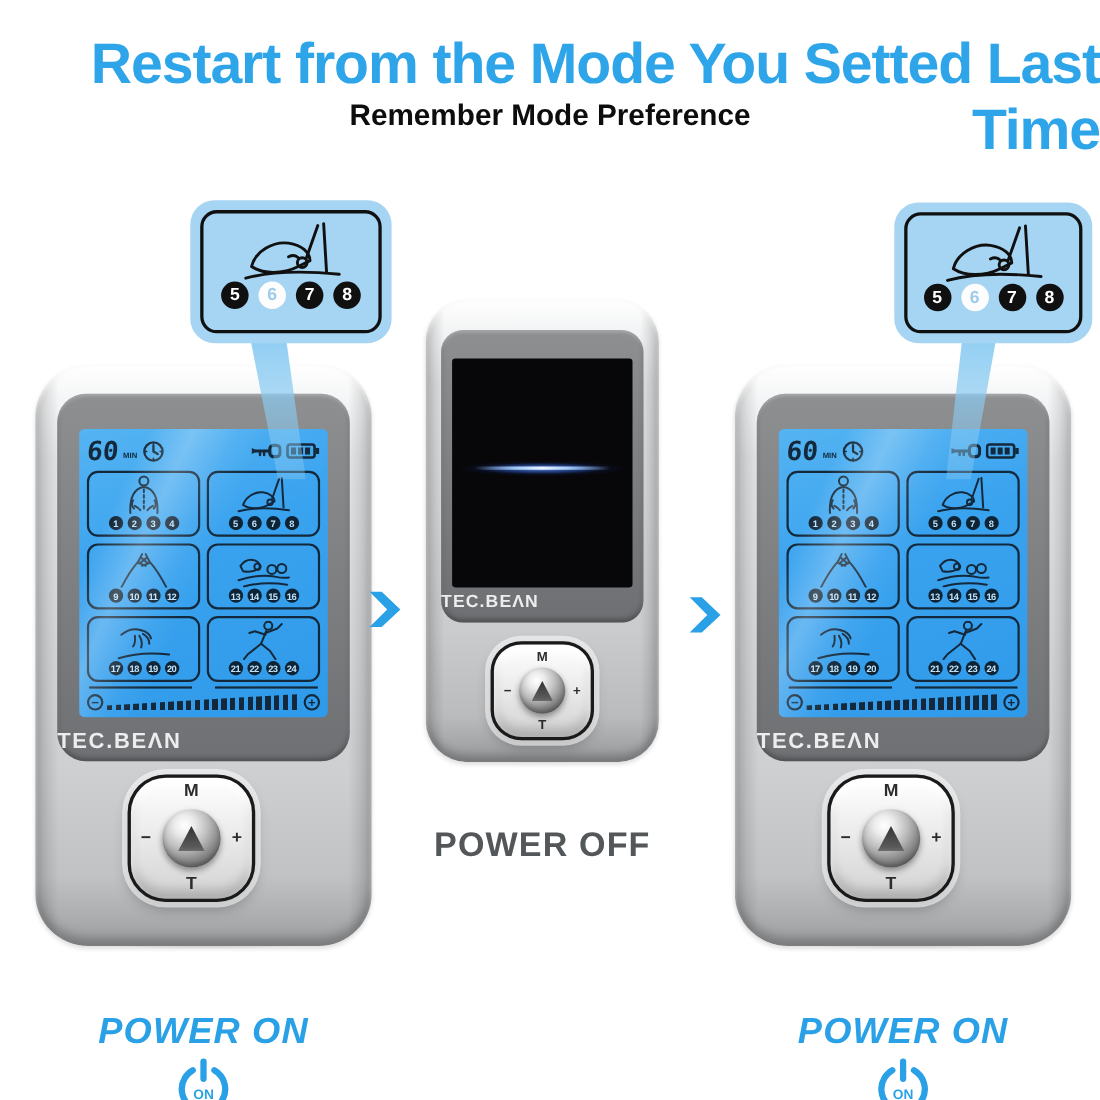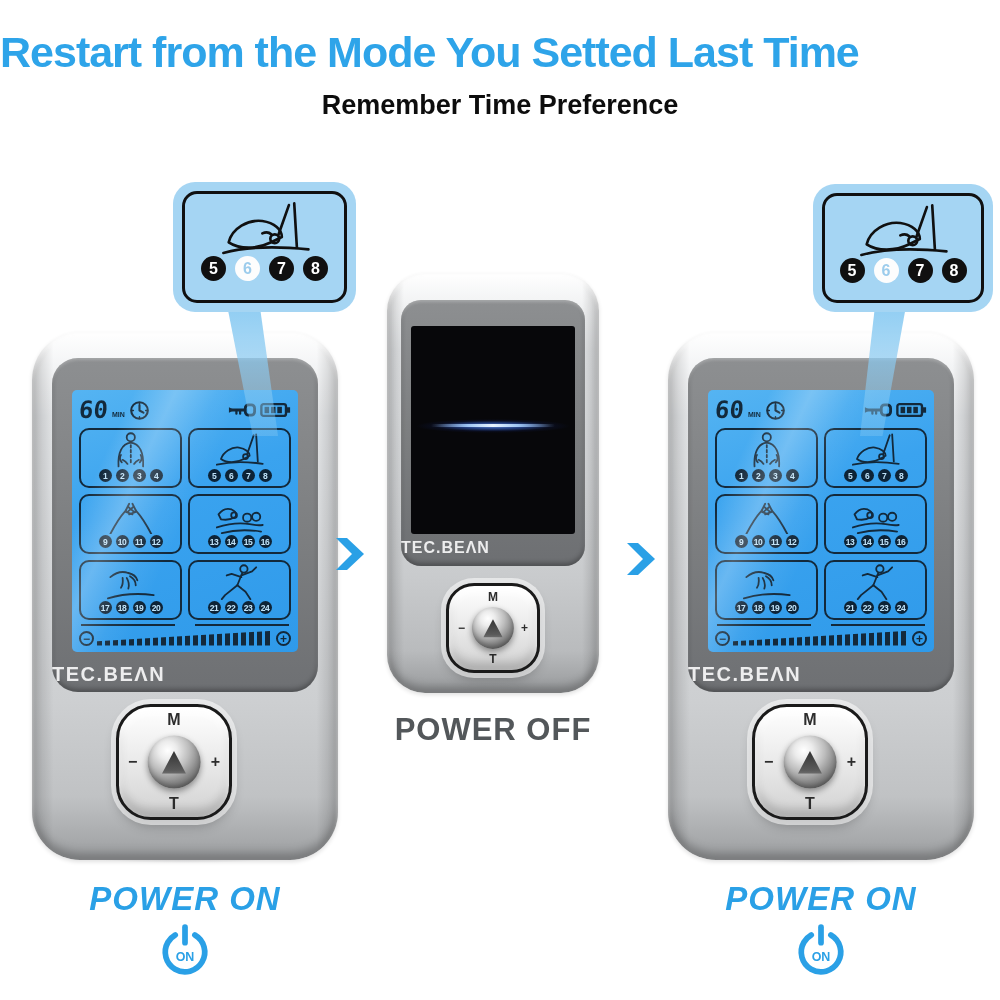--- a/index.html
+++ b/index.html
@@ -1,21 +1,21 @@
 <!DOCTYPE html>
 <html><head>
 <meta charset="utf-8">
 <style>
   html,body{margin:0;padding:0;background:#fff;}
   #canvas{position:relative;width:1000px;height:1000px;background:#ffffff;overflow:hidden;
           font-family:"Liberation Sans",sans-serif;}
 
   
-  .title{position:absolute;top:28px;left:0;width:100%;text-align:left;
-         font-size:43px;font-weight:700;letter-spacing:-1px;color:#2ea4e9;}
+  .title{position:absolute;top:28px;left:0;width:100%;text-align:right;
+         font-size:52px;font-weight:700;letter-spacing:-1px;color:#2ea4e9;}
   .subtitle{position:absolute;top:90px;left:0;width:100%;text-align:center;
             font-size:27px;font-weight:700;color:#0d0d0d;}
 
   
   .bubble{position:absolute;z-index:6;width:183px;height:130px;background:#a5d5f3;border-radius:22px;}
   #bubble-left{left:173px;top:182px;}
   #bubble-right{left:813px;top:184px;width:180px;height:128px;}
   .bubble-outline{position:absolute;inset:9px;border:3.5px solid #101010;border-radius:15px;
                   display:flex;flex-direction:column;align-items:center;justify-content:flex-start;padding-top:4px;box-sizing:border-box;}
   .hand-icon{width:104px;height:62px;}
@@ -120,41 +120,41 @@
   
   .arrow{position:absolute;z-index:3;}
   #arrow-1{left:334px;top:537px;}
   #arrow-2{left:625px;top:542px;}
 
   
   .power-block{position:absolute;text-align:center;z-index:1;}
   #power-on-left{left:32px;top:880px;width:306px;}
   #power-off-mid{left:387px;top:712px;width:212px;}
   #power-on-right{left:668px;top:880px;width:306px;}
-  .power-label{font-size:33px;font-weight:700;letter-spacing:1px;}
+  .power-label{font-size:33px;font-weight:700;letter-spacing:1px;margin-top:38px;}
   .power-label.on{color:#2aa0e6;font-style:italic;}
   .power-label.off{color:#53575a;font-size:31px;}
   .power-icon{display:inline-block;margin-top:5px;}
   .power-icon.on{color:#2aa0e6;}
   .power-icon.off{color:#4b5054;}
 
   
   .dev-shadow{position:absolute;z-index:0;border-radius:50%;
       background:radial-gradient(ellipse closest-side,rgba(60,60,70,0.2),transparent 75%);}
   #shadow-left{left:50px;top:849px;width:270px;height:16px;}
   #shadow-right{left:686px;top:849px;width:270px;height:16px;}
   #shadow-mid{left:404px;top:683px;width:178px;height:12px;}
 </style>
 </head>
 <body>
 
 <div id="canvas">
 
   <div class="title">Restart from the Mode You Setted Last Time</div>
-  <div class="subtitle">Remember Time Preference</div>
+  <div class="subtitle">Remember Mode Preference</div>
 
   <div class="dev-shadow" id="shadow-left"></div>
   <div class="dev-shadow" id="shadow-mid"></div>
   <div class="dev-shadow" id="shadow-right"></div>
 
   <div class="beam" id="beam-left"></div>
   <div class="beam" id="beam-right"></div>
 
   <div class="bubble" id="bubble-left">
   <div class="bubble-outline">

